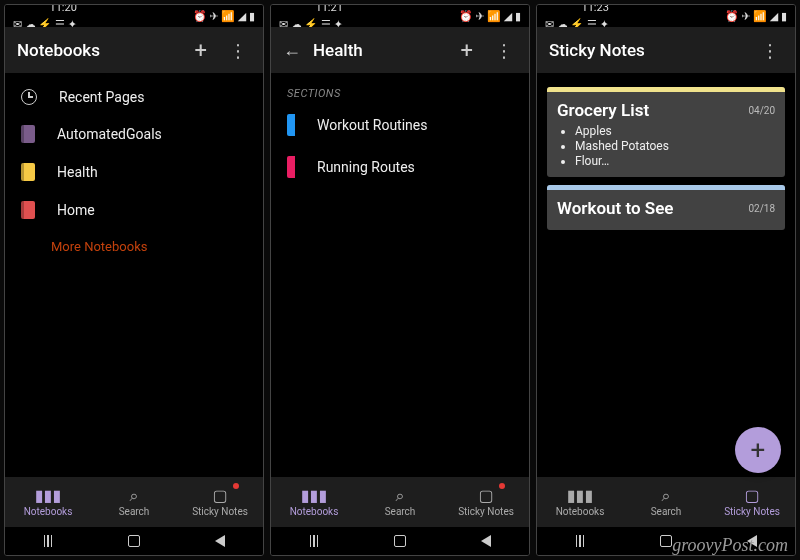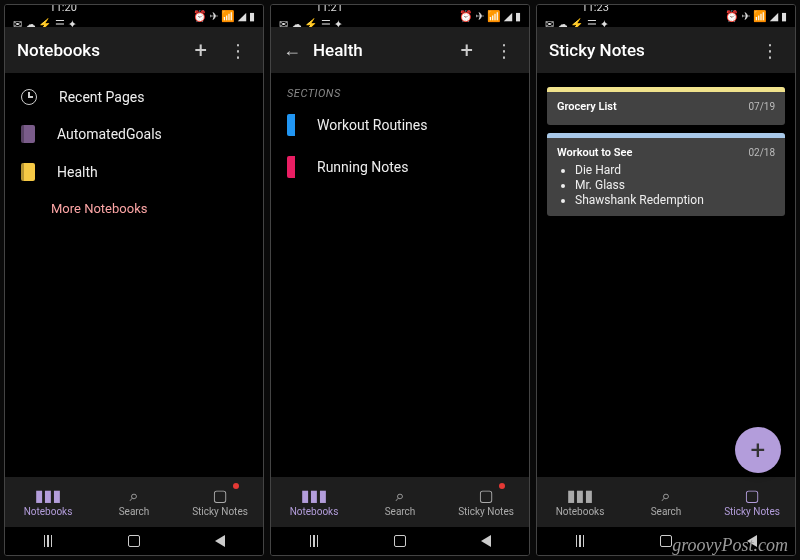--- a/index.html
+++ b/index.html
@@ -72,21 +72,21 @@
     height: 18px;
     border-radius: 2px;
     border-left: 3px solid rgba(0,0,0,0.25);
   }
   .clock-icon {
     width: 16px; height: 16px; border: 1.5px solid #ccc; border-radius: 50%;
     position: relative;
   }
   .clock-icon::after { content:''; position:absolute; width:5px; height:1.5px; background:#ccc; top:6px; left:6px; }
   .clock-icon::before { content:''; position:absolute; width:1.5px; height:5px; background:#ccc; top:2px; left:6px; }
-  .more-link { color: #fca5a5; padding-left: 46px; font-size: 13px; }
+  .more-link { color: #c2410c; padding-left: 46px; font-size: 13px; }
   .section-label {
     font-size: 11px;
     color: #888;
     letter-spacing: 0.5px;
     padding: 8px 16px 4px;
     font-style: italic;
   }
   .section-tab {
     width: 8px;
     height: 22px;
@@ -94,21 +94,21 @@
   }
   .sticky-note {
     margin: 8px 10px;
     background: #424242;
     border-radius: 3px;
     overflow: hidden;
   }
   .sticky-note .stripe { height: 5px; }
   .sticky-note .note-body { padding: 8px 10px; }
   .sticky-note .note-head { display:flex; justify-content:space-between; align-items:center; margin-bottom:4px;}
-  .sticky-note .note-title { font-weight:600; font-size:11px; }
+  .sticky-note .note-title { font-weight:600; font-size:17px; }
   .sticky-note .note-date { font-size:10px; color:#bbb; }
   .sticky-note ul { list-style: disc; padding-left: 18px; font-size:12px; color:#eee; }
   .sticky-note li { margin: 1px 0; }
   .fab {
     position: absolute;
     width: 46px; height: 46px;
     background: #b39ddb;
     border-radius: 50%;
     display:flex; align-items:center; justify-content:center;
     color:#333; font-size:26px;
@@ -169,20 +169,24 @@
       <span>Recent Pages</span>
     </div>
     <div class="list-item">
       <span class="nb-icon" style="background:#7a5c8a"></span>
       <span>AutomatedGoals</span>
     </div>
     <div class="list-item">
       <span class="nb-icon" style="background:#f6c945"></span>
       <span>Health</span>
     </div>
+    <div class="list-item">
+      <span class="nb-icon" style="background:#e05050"></span>
+      <span>Home</span>
+    </div>
     <div class="list-item more-link">
       <span>More Notebooks</span>
     </div>
   </div>
   <div class="bottomnav">
     <div class="nav-item active">
         <span class="nav-icon">▮▮▮</span>
         <span>Notebooks</span>
       </div>
     <div class="nav-item">
@@ -227,21 +231,21 @@
     <span class="more">⋮</span>
   </div>
   <div class="content">
     <div class="section-label">SECTIONS</div>
     <div class="list-item">
       <span class="section-tab" style="background:#2196f3"></span>
       <span>Workout Routines</span>
     </div>
     <div class="list-item">
       <span class="section-tab" style="background:#e91e63"></span>
-      <span>Running Notes</span>
+      <span>Running Routes</span>
     </div>
   </div>
   <div class="bottomnav">
     <div class="nav-item active">
         <span class="nav-icon">▮▮▮</span>
         <span>Notebooks</span>
       </div>
     <div class="nav-item">
         <span class="nav-icon">⌕</span>
         <span>Search</span>
@@ -280,36 +284,36 @@
   <div class="header">
     <span class="title">Sticky Notes</span>
     <span class="more">⋮</span>
   </div>
   <div class="content">
     <div class="sticky-note">
       <div class="stripe" style="background:#f0e28c"></div>
       <div class="note-body">
         <div class="note-head">
           <span class="note-title">Grocery List</span>
-          <span class="note-date">07/19</span>
-        </div>
+          <span class="note-date">04/20</span>
+        </div>
+        <ul>
+          <li>Apples</li>
+          <li>Mashed Potatoes</li>
+          <li>Flour…</li>
+        </ul>
       </div>
     </div>
     <div class="sticky-note">
       <div class="stripe" style="background:#a8c8e8"></div>
       <div class="note-body">
         <div class="note-head">
           <span class="note-title">Workout to See</span>
           <span class="note-date">02/18</span>
         </div>
-        <ul>
-          <li>Die Hard</li>
-          <li>Mr. Glass</li>
-          <li>Shawshank Redemption</li>
-        </ul>
       </div>
     </div>
   </div>
   <div class="fab">
       <span>+</span>
     </div>
   <div class="bottomnav">
     <div class="nav-item">
         <span class="nav-icon">▮▮▮</span>
         <span>Notebooks</span>

